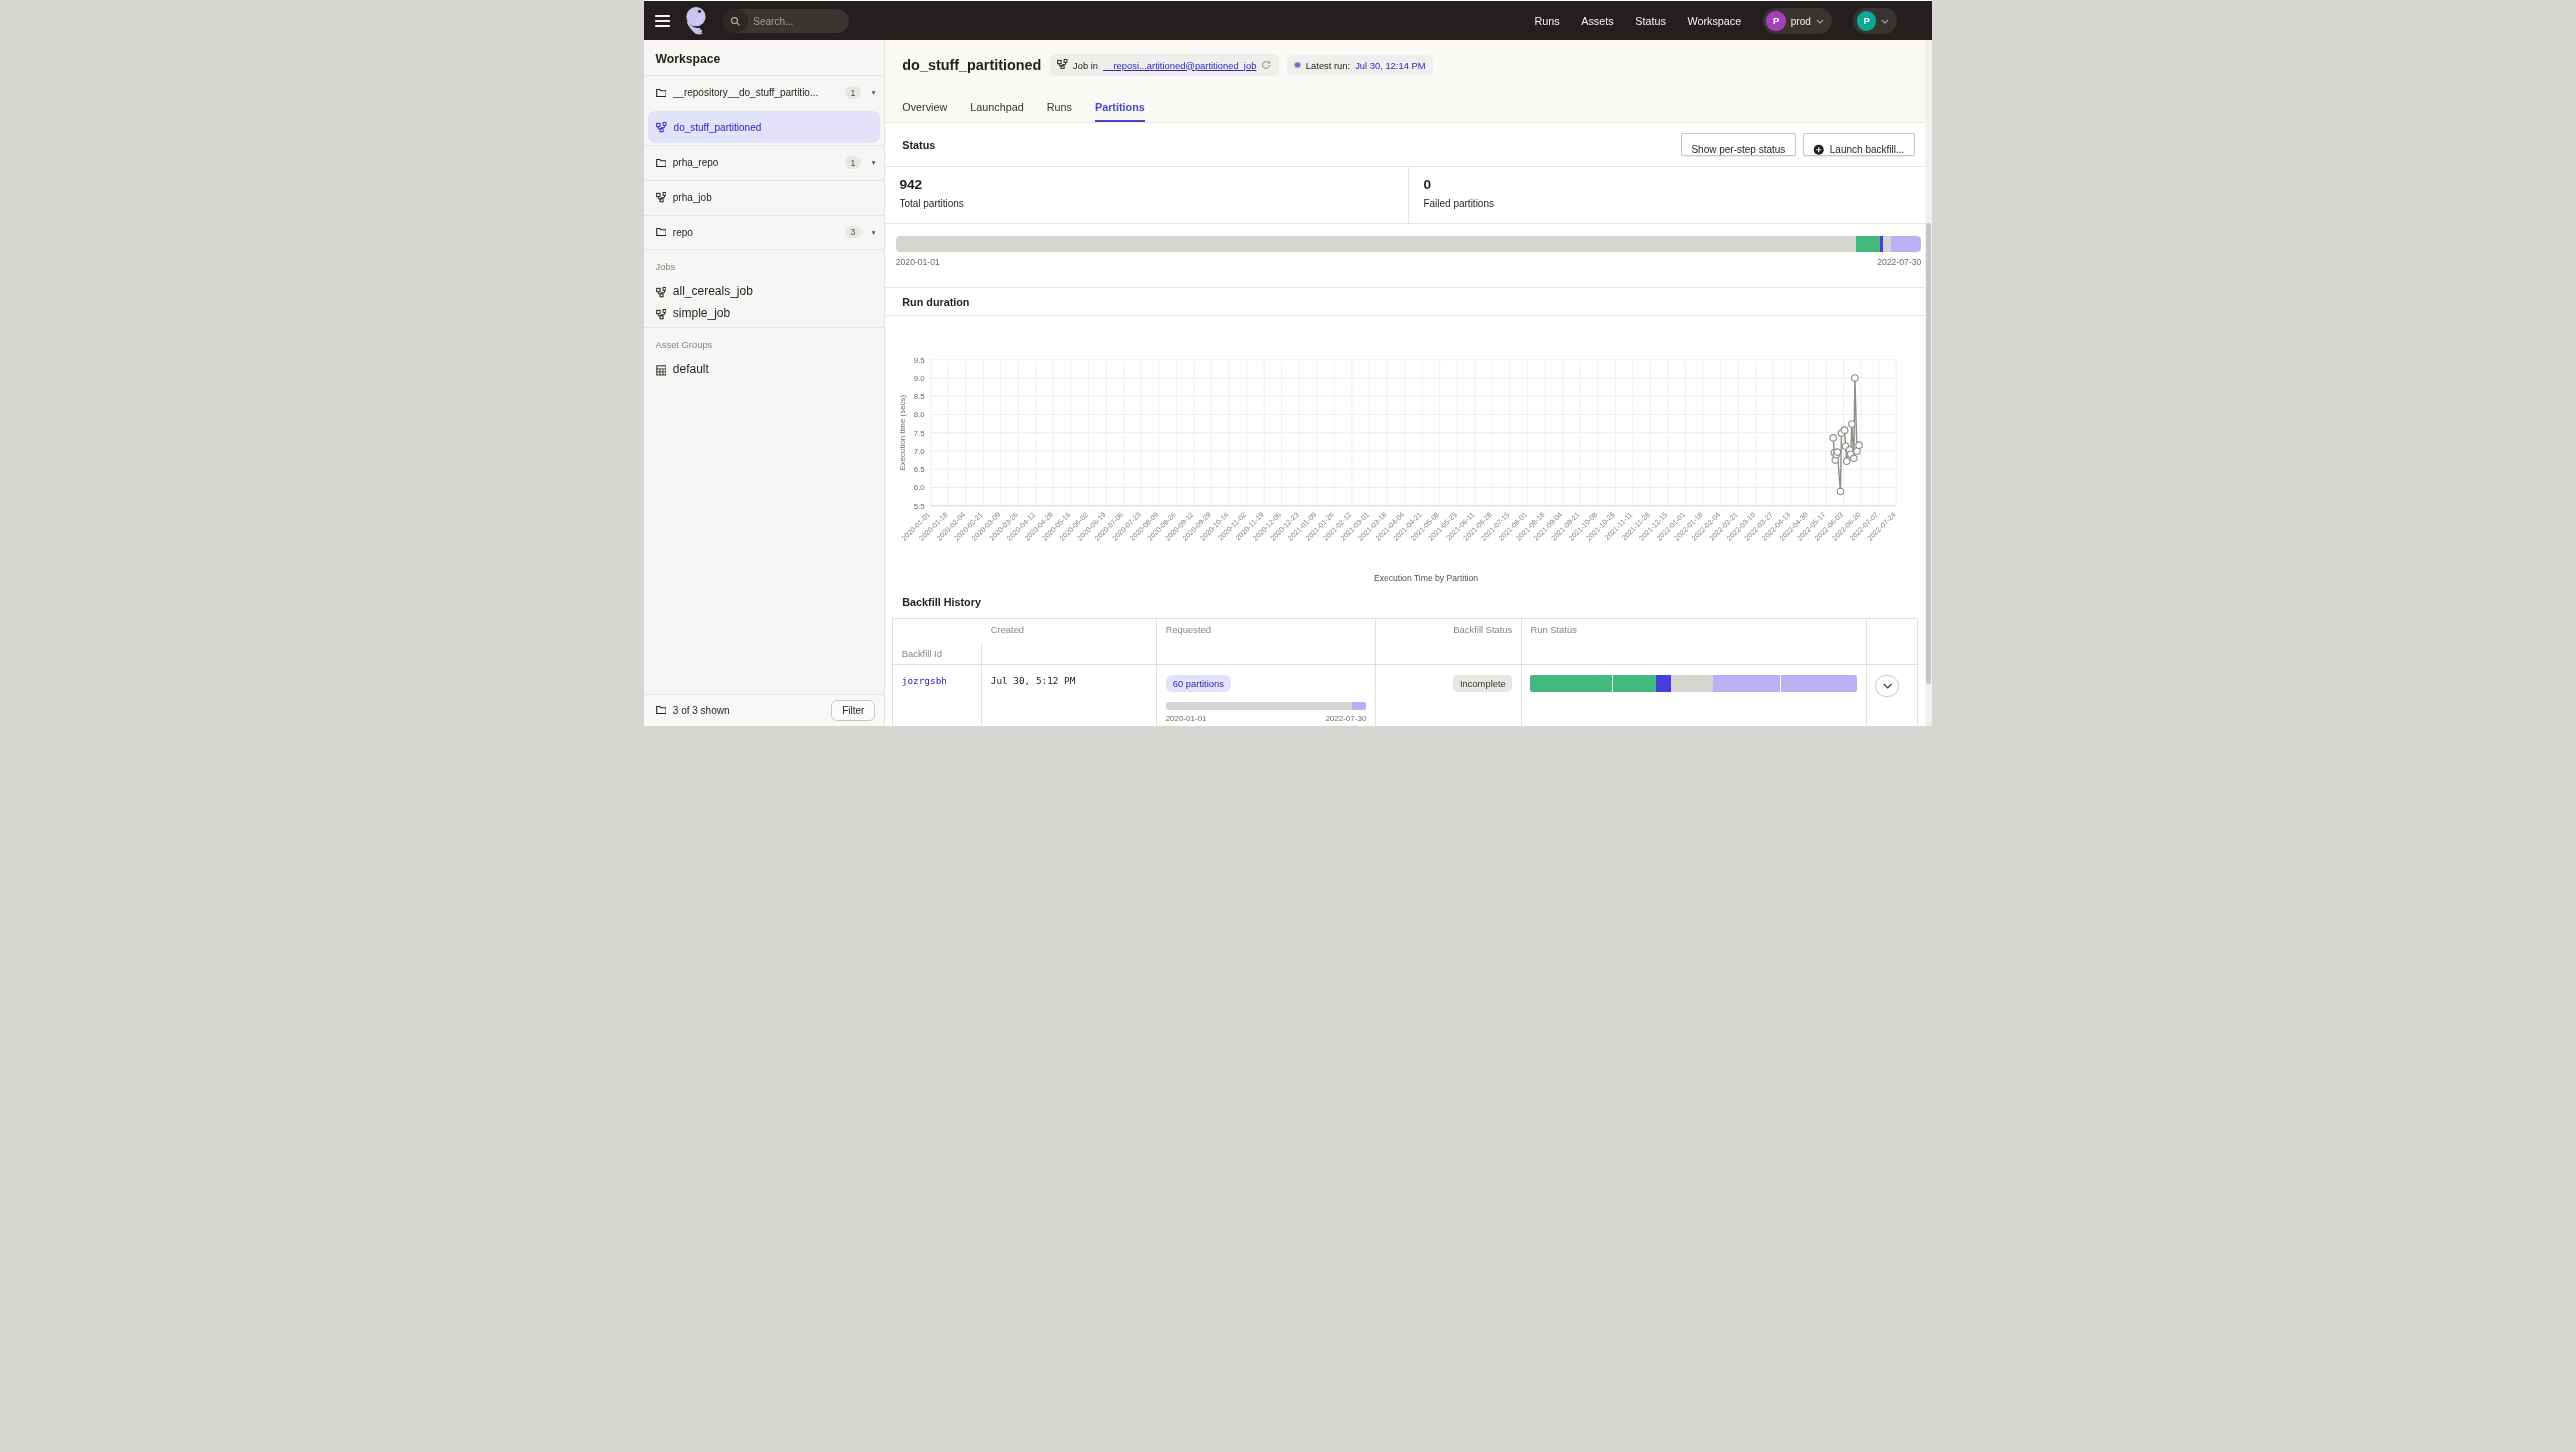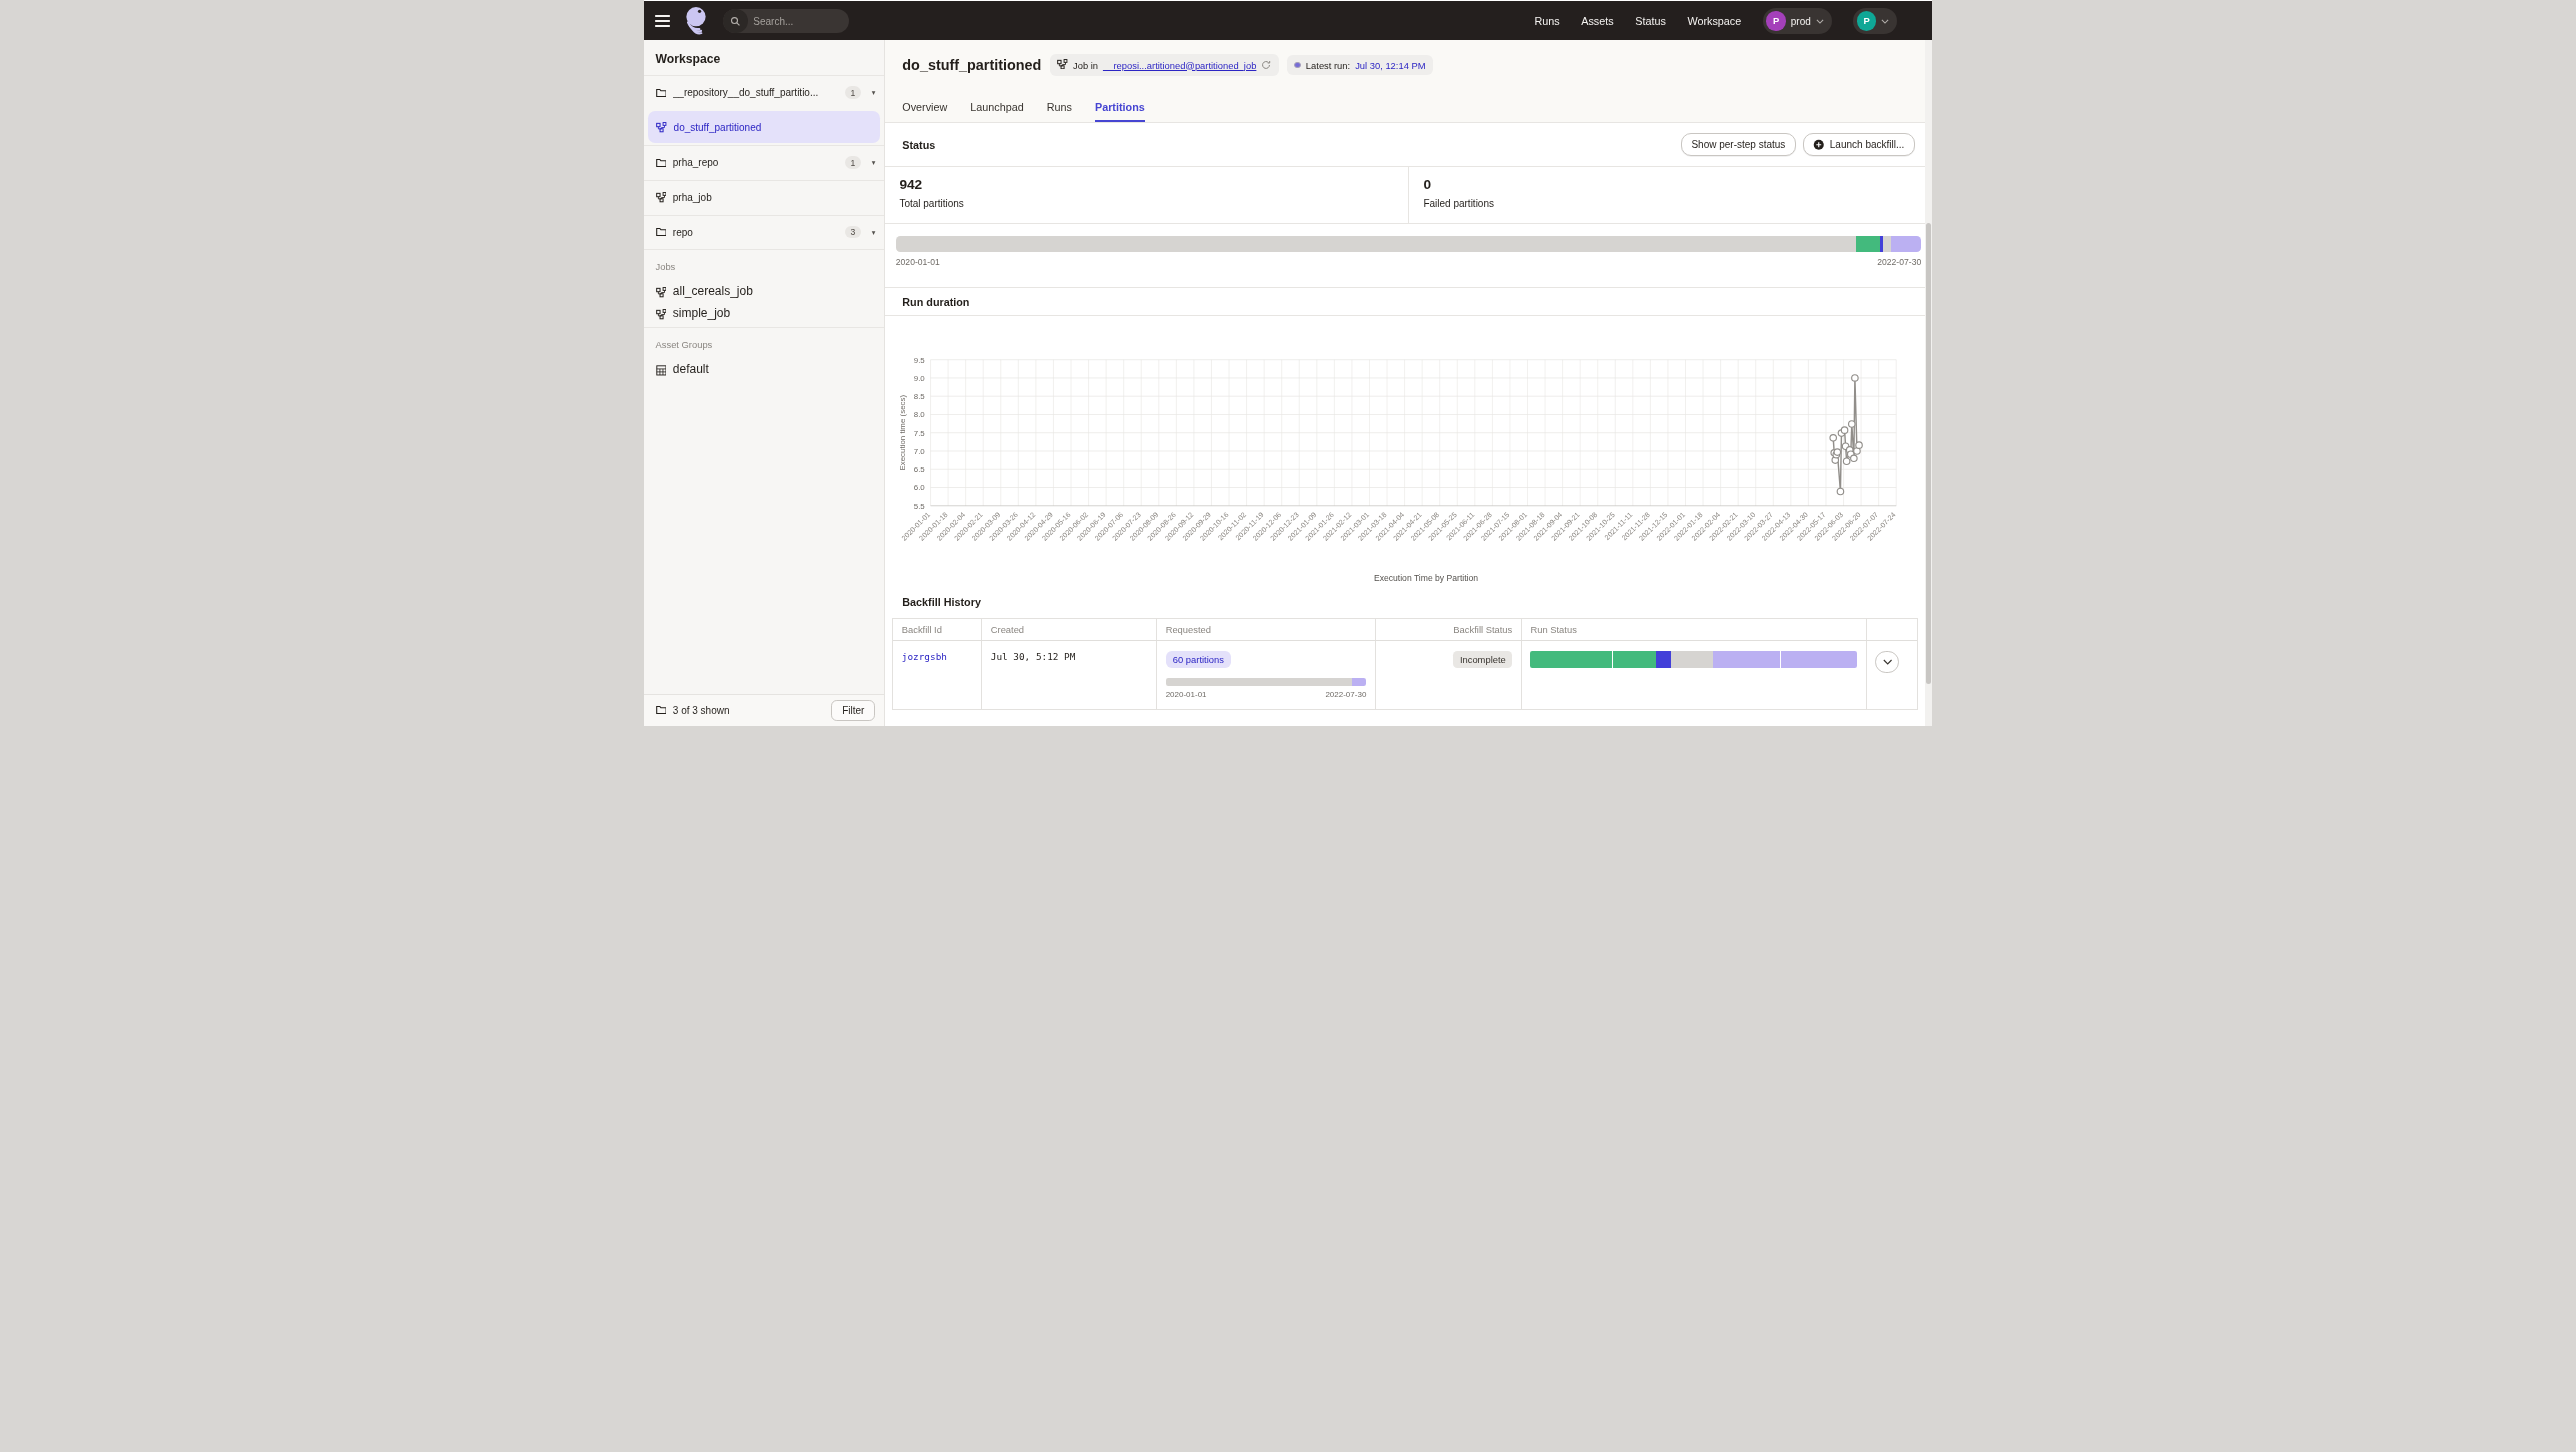--- a/index.html
+++ b/index.html
@@ -54,21 +54,21 @@
   .tag-pill .latest-link { text-decoration:none; }
   .tabs { position:absolute; bottom:0; left:17.3px; display:flex; gap:23px; }
   .tab { font-size:10.8px; padding-bottom:7.2px; color:#38342f; cursor:pointer; border-bottom:2.2px solid transparent; }
   .tab.active { color:var(--accent); border-bottom-color:var(--accent); font-weight:bold; }
   .hdivider { border-top:0.7px solid #e7e5e2; }
 
   
   .status-row { display:flex; align-items:center; padding:10px 17.3px; }
   .status-title { font-size:10.8px; font-weight:bold; }
   .status-actions { margin-left:auto; display:flex; gap:7.2px; }
-  .btn { height:23px; display:flex; align-items:center; gap:5px; background:#fff; border:0.7px solid #c9c6c2; border-radius:10px; padding:0 9.4px; font-size:10px; cursor:pointer; box-shadow:0 0.7px 0.7px rgba(0,0,0,.08); color:#231f1b; }
+  .btn { height:23px; display:flex; align-items:flex-end; gap:5px; background:#fff; border:0.7px solid #c9c6c2; border-radius:2px; padding:0 9.4px; font-size:10px; cursor:pointer; box-shadow:0 0.7px 0.7px rgba(0,0,0,.08); color:#231f1b; }
   .stats { display:flex; border-top:0.7px solid #e7e5e2; border-bottom:0.7px solid #e7e5e2; }
   .stat { flex:1; padding:10px 14.4px 14.4px 14.4px; }
   .stat + .stat { border-left:0.7px solid #e7e5e2; }
   .stat .val { font-size:13.7px; font-weight:bold; }
   .stat .lab { font-size:10px; margin-top:5.8px; color:#231f1b; }
   .pbar-wrap { padding:12.2px 10.8px 0 10.8px; }
   .pbar { height:16px; border-radius:4.3px; overflow:hidden; display:flex; }
   .pbar-dates { display:flex; justify-content:space-between; font-size:8.6px; color:#6f6b66; margin-top:5px; }
 
   
@@ -496,21 +496,21 @@
               <circle cx="1332.5882352941178" cy="37.375" r="4.5" fill="#fff" stroke="#918e8a" stroke-width="1.6"></circle>
               <circle cx="1335.4588235294118" cy="138.875" r="4.5" fill="#fff" stroke="#918e8a" stroke-width="1.6"></circle>
               <circle cx="1338.329411764706" cy="130.755" r="4.5" fill="#fff" stroke="#918e8a" stroke-width="1.6"></circle>
             </svg></div>
         <div class="chart-caption">Execution Time by Partition</div>
       </div>
 
       <div class="bh-title">Backfill History</div>
       <div class="bh-table" id="bh-table">
           <div class="bh-hrow">
-            <div class="bh-hcell" style="width: 89px; text-align: left;">Backfill Id</div>
+            <div class="bh-hcell" style="width: 89px; text-align: left; margin-top: 24px;">Backfill Id</div>
             <div class="bh-hcell" style="width: 175px; text-align: left;">Created</div>
             <div class="bh-hcell" style="width: 219px; text-align: left;">Requested</div>
             <div class="bh-hcell" style="width: 146px; text-align: right;">Backfill Status</div>
             <div class="bh-hcell" style="width: 345px; text-align: left;">Run Status</div>
             <div class="bh-hcell" style="width: 50px; text-align: left;"></div>
           </div>
           <div class="bh-row">
             <div class="bh-cell" style="width: 89px; text-align: left;"><span class="mono id-link">jozrgsbh</span></div>
             <div class="bh-cell mono" style="width: 175px; text-align: left;">Jul 30, 5:12 PM</div>
             <div class="bh-cell" style="width: 219px; text-align: left;"><span class="req-pill">60 partitions</span><div class="req-bar">

